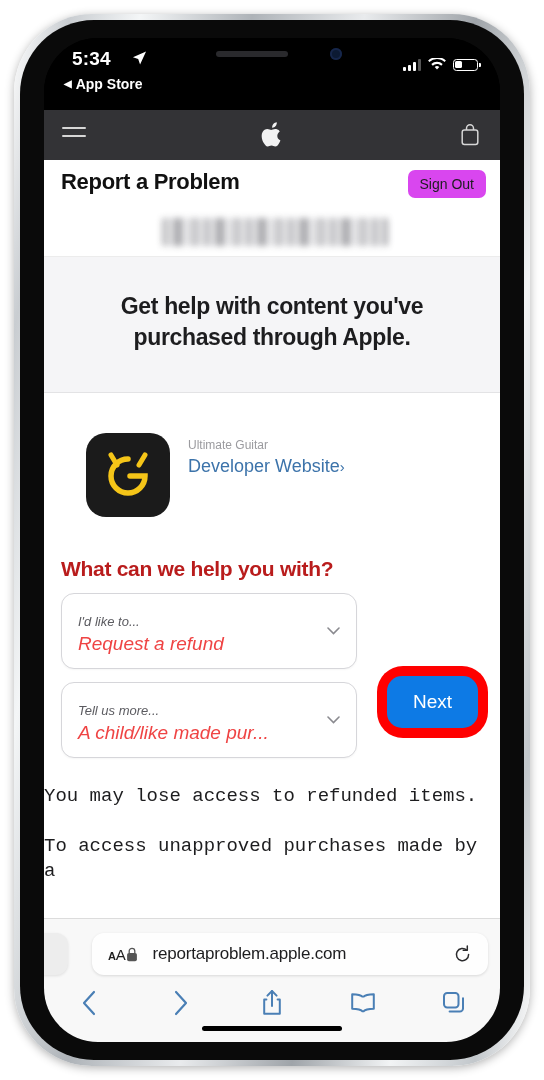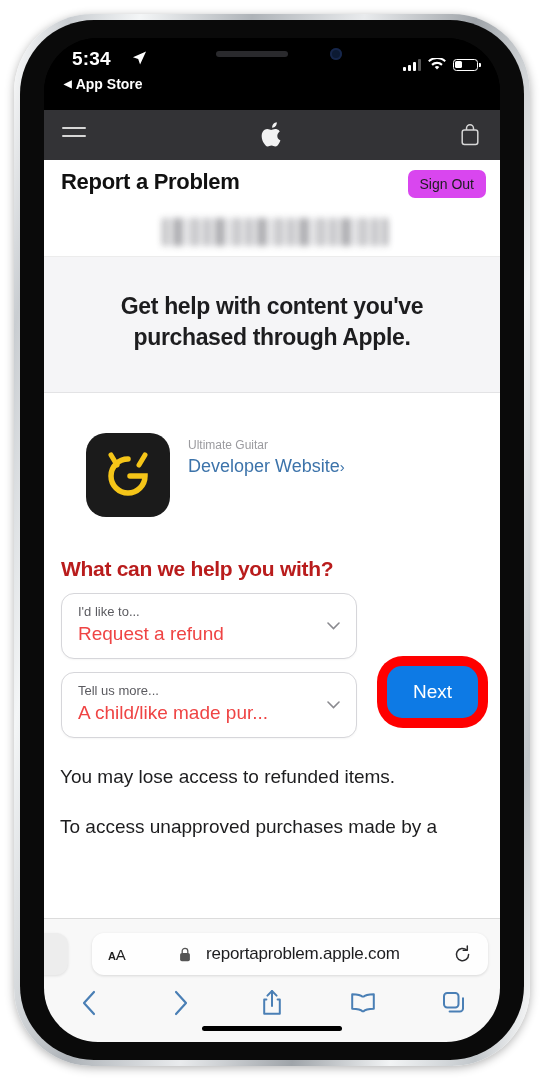--- a/index.html
+++ b/index.html
@@ -129,41 +129,41 @@
   }
   .devlink .chev{font-size:15px;}
 
   .formwrap{padding:40px 18px 0 17px;}
   .formwrap h3{
     margin:0 0 12px 0;font-size:21px;font-weight:bold;color:#b91c1c;letter-spacing:-.3px;
   }
   .selrow{display:flex;align-items:flex-start;gap:0;position:relative;}
   .select{
     position:relative;width:296px;box-sizing:border-box;background:#fff;
-    border:1px solid #d6d6da;border-radius:13px;padding:10px 40px 11px 16px;
-    box-shadow:0 1px 2px rgba(0,0,0,.04);cursor:pointer;
+    border:1px solid #d6d6da;border-radius:13px;padding:20px 40px 11px 16px;
+    box-shadow:0 1px 2px rgba(0,0,0,.04);cursor:pointer;font-style:italic;
   }
   .select .lbl{font-size:13px;color:#5b5b60;line-height:1.25;}
   .select .val{font-size:19px;color:#ef4444;line-height:1.3;margin-top:2px;white-space:nowrap;}
   .chevdown{
     position:absolute;right:16px;top:50%;transform:translateY(-50%);
     width:13px;height:8px;
   }
   .select2-row{margin-top:13px;}
 
   .nextwrap{position:absolute;right:-6px;top:-16px;}
   .nextring{
     background:#ff0000;border-radius:26px;padding:10px;display:inline-block;
   }
   .nextbtn{
     display:block;background:#0d7ae5;color:#fff;border:0;border-radius:15px;
     padding:15px 26px;font-size:19px;font-family:inherit;cursor:pointer;min-width:82px;
   }
 
-  .body-copy{padding:0 16px;}
+  .body-copy{padding:0 0;font-family:Liberation Mono, monospace;}
   .body-copy p{margin:0;font-size:19px;color:#1d1d1f;line-height:1.35;}
   .body-copy p.p1{margin-top:26px;}
   .body-copy p.p2{margin-top:24px;}
 
   
   .safari{
     position:absolute;left:0;top:880px;width:456px;height:124px;
     background:#f8f8f8;z-index:25;border-top:1px solid #dcdcdc;
   }
   .tabpeek{
@@ -174,21 +174,21 @@
     position:absolute;left:48px;top:14px;width:396px;height:42px;background:#fefefe;
     border-radius:12px;box-shadow:0 1px 3px rgba(0,0,0,.13);
     display:flex;align-items:center;
   }
   .aa{
     margin-left:16px;font-size:15px;color:#222;letter-spacing:-.2px;white-space:nowrap;
     cursor:pointer;
   }
   .aa b{font-size:11px;}
   .urlcenter{
-    flex:1;display:flex;align-items:center;justify-content:center;gap:15px;cursor:pointer;
+    flex:1;display:flex;align-items:center;justify-content:flex-start;gap:15px;cursor:pointer;
   }
   .urltext{font-size:17px;color:#1d1d1f;letter-spacing:-.2px;}
   .reload{margin-right:16px;cursor:pointer;}
 
   .toolbar{
     position:absolute;left:0;top:66px;width:456px;height:36px;
     display:flex;align-items:center;
   }
   .tb{flex:1;display:flex;align-items:center;justify-content:center;cursor:pointer;}
 

